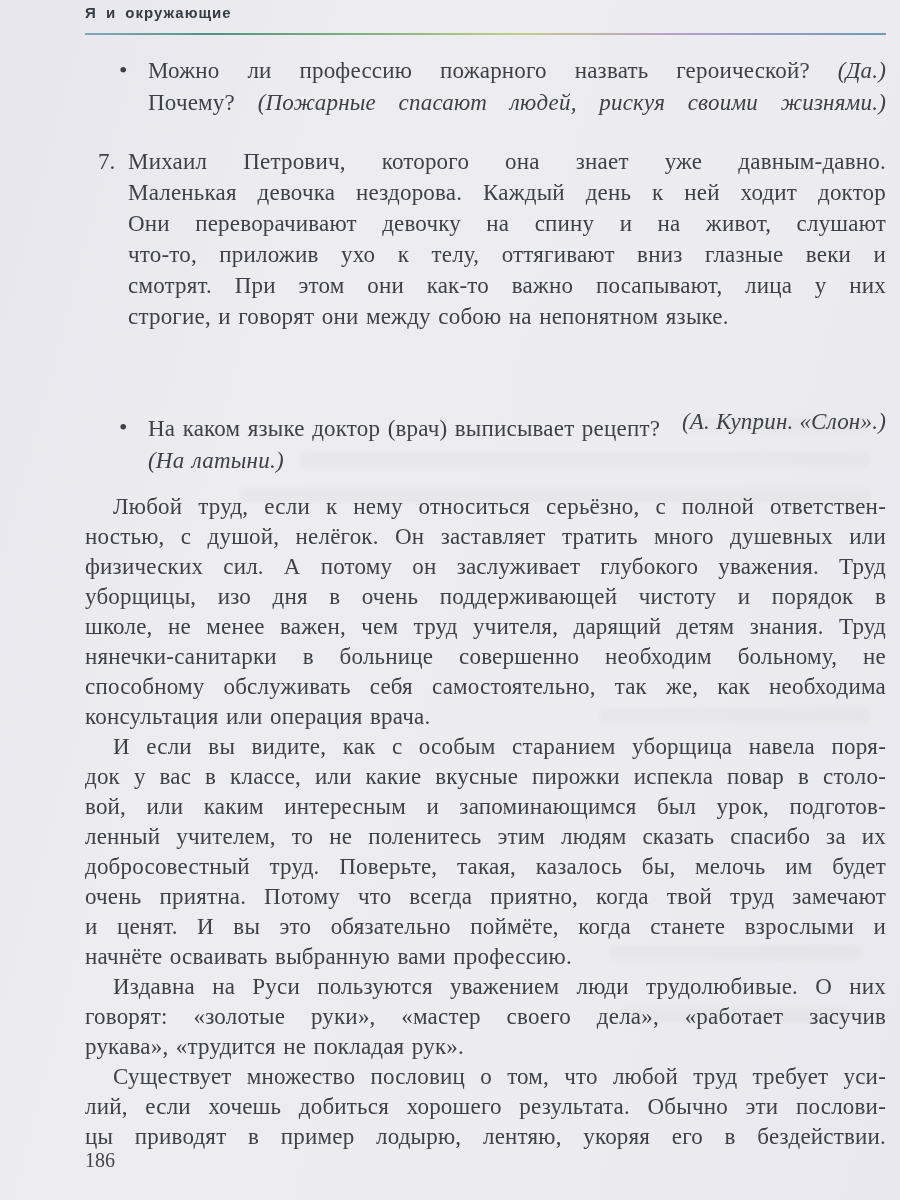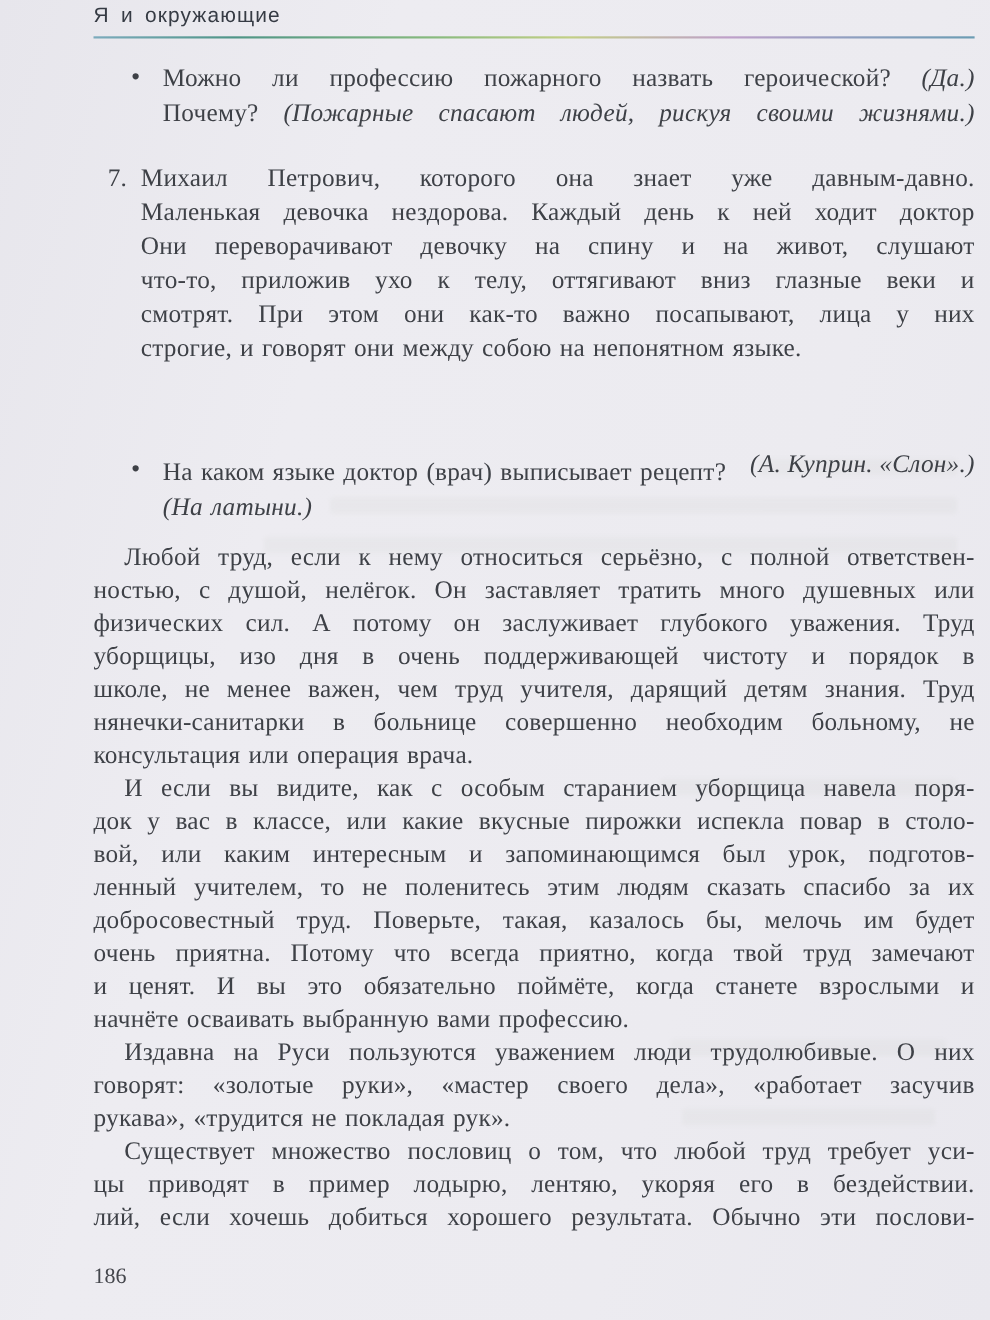--- a/index.html
+++ b/index.html
@@ -6,21 +6,21 @@
   .page{
     position:relative; width:900px; height:1200px; overflow:hidden;
     background:#ecebf0;
     background:linear-gradient(105deg,#e7e6ec 0%,#edecf1 30%,#ecebf0 70%,#e9e8ee 100%);
     font-family:"Liberation Serif","DejaVu Serif",serif;
     color:#3e4147;
   }
   .running-head{
     position:absolute; left:85px; top:4px; width:700px;
     font-family:"Liberation Sans","DejaVu Sans",sans-serif;
-    font-weight:normal; font-size:19px; letter-spacing:1px; word-spacing:4px;
+    font-weight:bold; font-size:15px; letter-spacing:1px; word-spacing:4px;
     color:#363b44;
   }
   .header-rule{
     position:absolute; left:85px; top:33px; width:801px; height:2px;
     background:linear-gradient(90deg,#7cabbd 0%,#4f9587 16%,#86b97e 38%,#c2cf85 54%,#bfa0c9 72%,#8f9fc0 86%,#6b9cb3 100%);
   }
   .block{position:absolute;}
   .line{
     text-align:justify; font-size:23px; letter-spacing:0.2px; word-spacing:1.5px;
     white-space:normal;
@@ -95,35 +95,36 @@
     <div class="line it">(На латыни.)</div>
   </div>
 
   <div class="block bodytext">
     <div class="line jl indent">Любой труд, если к нему относиться серьёзно, с полной ответствен-</div>
     <div class="line jl">ностью, с душой, нелёгок. Он заставляет тратить много душевных или</div>
     <div class="line jl">физических сил. А потому он заслуживает глубокого уважения. Труд</div>
     <div class="line jl">уборщицы, изо дня в очень поддерживающей чистоту и порядок в</div>
     <div class="line jl">школе, не менее важен, чем труд учителя, дарящий детям знания. Труд</div>
     <div class="line jl">нянечки-санитарки в больнице совершенно необходим больному, не</div>
+    <div class="line jl">способному обслуживать себя самостоятельно, так же, как необходима</div>
     <div class="line last">консультация или операция врача.</div>
 
     <div class="line jl indent">И если вы видите, как с особым старанием уборщица навела поря-</div>
     <div class="line jl">док у вас в классе, или какие вкусные пирожки испекла повар в столо-</div>
     <div class="line jl">вой, или каким интересным и запоминающимся был урок, подготов-</div>
     <div class="line jl">ленный учителем, то не поленитесь этим людям сказать спасибо за их</div>
     <div class="line jl">добросовестный труд. Поверьте, такая, казалось бы, мелочь им будет</div>
     <div class="line jl">очень приятна. Потому что всегда приятно, когда твой труд замечают</div>
     <div class="line jl">и ценят. И вы это обязательно поймёте, когда станете взрослыми и</div>
     <div class="line last">начнёте осваивать выбранную вами профессию.</div>
 
     <div class="line jl indent">Издавна на Руси пользуются уважением люди трудолюбивые. О них</div>
     <div class="line jl">говорят: «золотые руки», «мастер своего дела», «работает засучив</div>
     <div class="line last">рукава», «трудится не покладая рук».</div>
 
     <div class="line jl indent">Существует множество пословиц о том, что любой труд требует уси-</div>
+    <div class="line jl">лий, если хочешь добиться хорошего результата. Обычно эти послови-</div>
     <div class="line jl">цы приводят в пример лодырю, лентяю, укоряя его в бездействии.</div>
-    <div class="line jl">лий, если хочешь добиться хорошего результата. Обычно эти послови-</div>
   </div>
 
   <div class="page-number">186</div>
 
 </div>
 
 </body></html>

